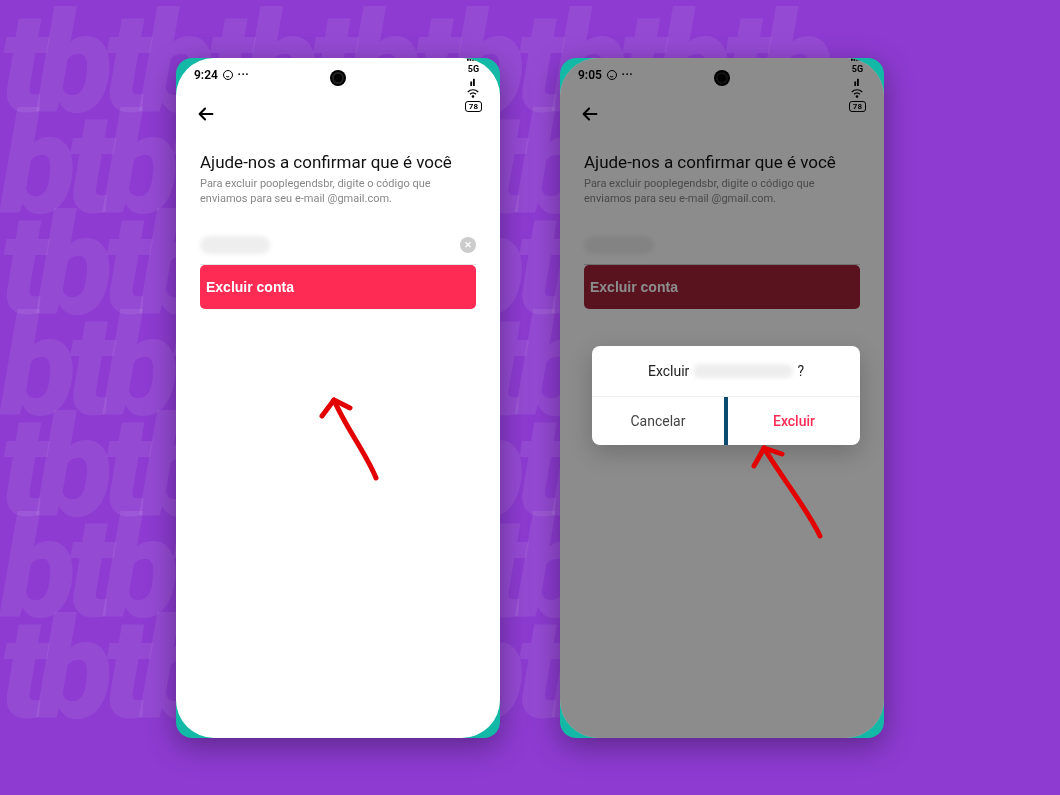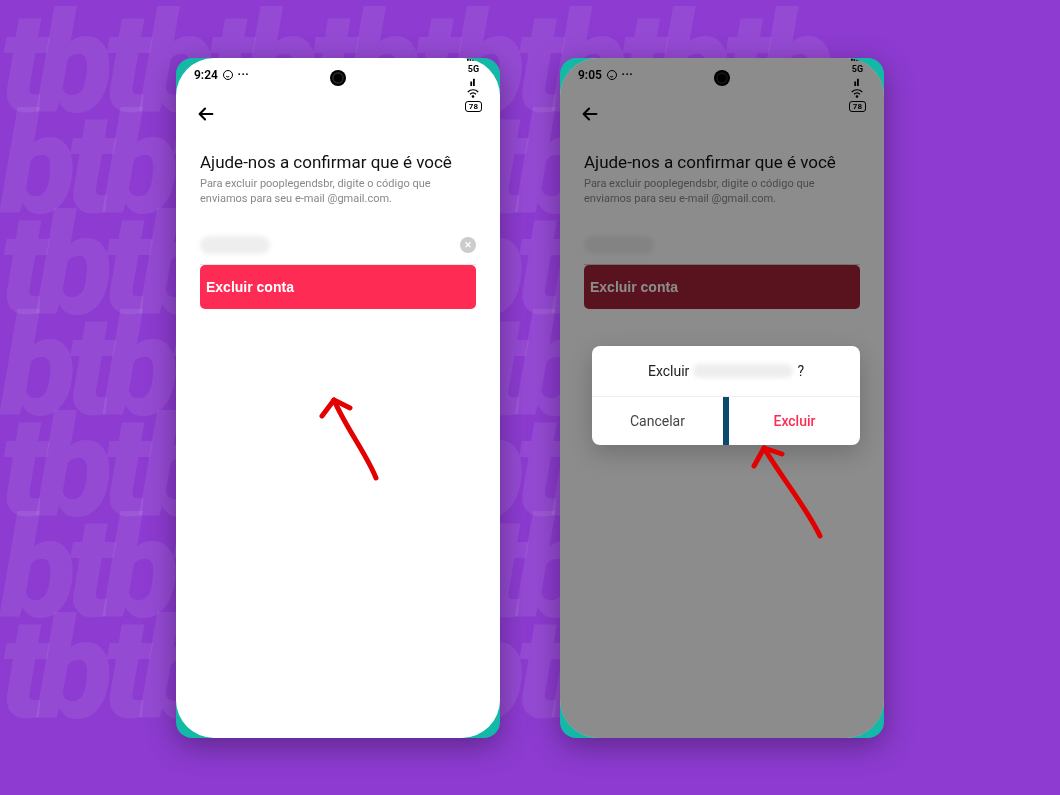--- a/index.html
+++ b/index.html
@@ -26,21 +26,21 @@
   .clear-ico{width:16px;height:16px;border-radius:50%;background:#ccc;display:flex;align-items:center;justify-content:center;}
   .clear-ico::before{content:"✕";font-size:9px;color:#fff;font-weight:700;}
   .resend{font-size:12px;color:#aaa;margin:18px 0 22px;}
   .btn-primary{width:100%;height:44px;border:none;border-radius:5px;background:#fe2c55;color:#fff;font-size:14px;font-weight:600;display:flex;align-items:center;justify-content:flex-start;}
   .btn-primary.dim{background:#a22439;}
   .dim-overlay{position:absolute;inset:0;background:rgba(0,0,0,0.45);}
   .dialog{position:absolute;left:32px;right:24px;top:288px;background:#fff;border-radius:8px;overflow:hidden;box-shadow:0 8px 24px rgba(0,0,0,0.2);}
   .dialog-title{height:50px;display:flex;align-items:center;justify-content:center;font-size:14px;color:#222;gap:4px;}
   .dialog-actions{display:flex;border-top:1px solid #eee;height:48px;}
   .dialog-actions .dbtn{flex:1;display:flex;align-items:center;justify-content:center;font-size:14px;}
-  .dialog-actions .dbtn.cancel{color:#444;border-right:6px solid #0c4a6e;}
+  .dialog-actions .dbtn.cancel{color:#444;border-right:4px solid #0c4a6e;}
   .dialog-actions .dbtn.delete{color:#fe2c55;font-weight:500;}
   .arrow{position:absolute;pointer-events:none;}
 </style>
 </head>
 <body>
 
 <div class="bg">
   <div class="pattern">
     <span class="row">tbtbtbtbtbtbtbtb</span>
     <span class="row">btbtbtbtbtbtbtbt</span>

